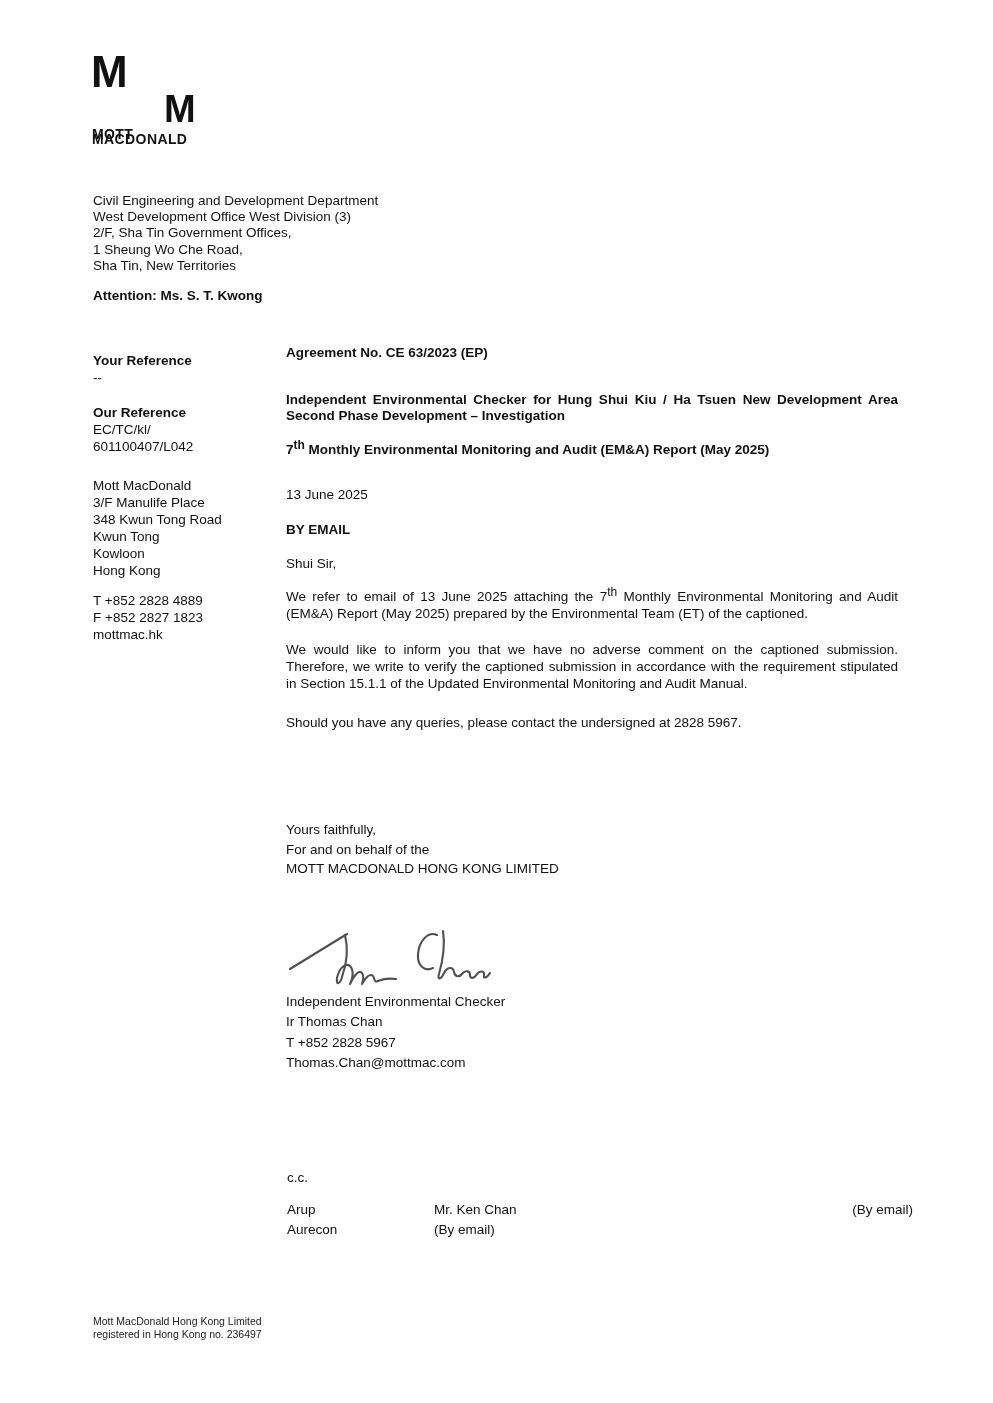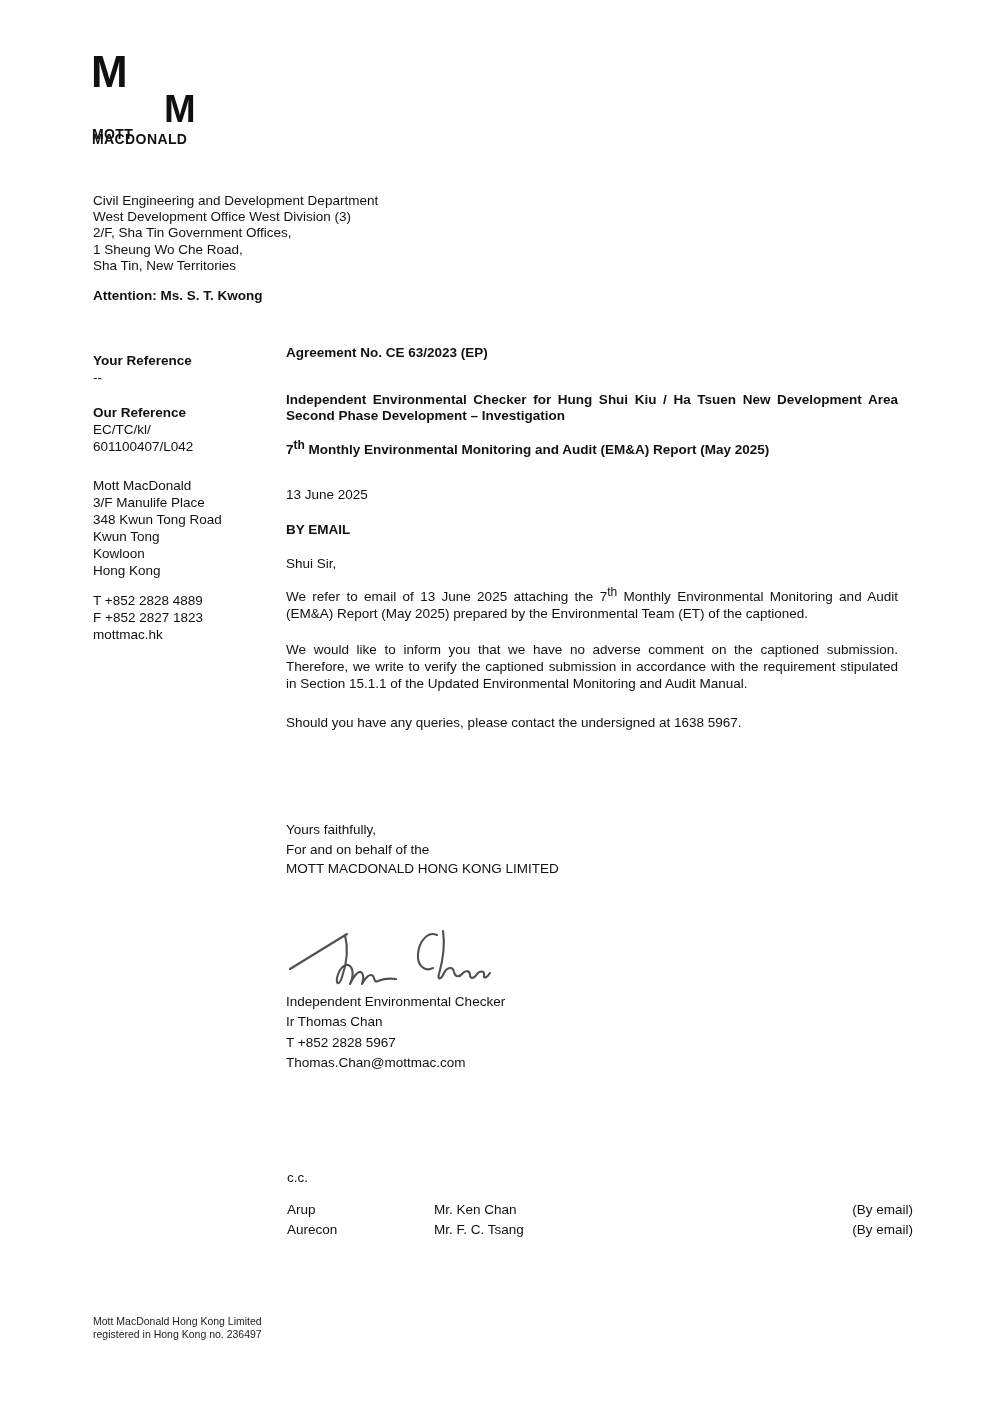--- a/index.html
+++ b/index.html
@@ -111,21 +111,21 @@
     <div class="bold subject-agreement">Agreement No. CE 63/2023 (EP)</div>
     <div class="bold subject-title justify">Independent Environmental Checker for Hung Shui Kiu / Ha Tsuen New Development Area Second Phase Development – Investigation</div>
     <div class="bold subject-report"><span>7</span><sup class="sp">th</sup><span> Monthly Environmental Monitoring and Audit (EM&amp;A) Report (May 2025)</span></div>
 
     <div class="date-line">13 June 2025</div>
     <div class="bold delivery-line">BY EMAIL</div>
     <div class="salutation-line">Shui Sir,</div>
 
     <p class="para-1 justify"><span>We refer to email of 13 June 2025 attaching the 7</span><sup class="sp">th</sup><span> Monthly Environmental Monitoring and Audit (EM&amp;A) Report (May 2025) prepared by the Environmental Team (ET) of the captioned.</span></p>
     <p class="para-2 justify">We would like to inform you that we have no adverse comment on the captioned submission. Therefore, we write to verify the captioned submission in accordance with the requirement stipulated in Section 15.1.1 of the Updated Environmental Monitoring and Audit Manual.</p>
-    <p class="para-3">Should you have any queries, please contact the undersigned at 1638 5967.</p>
+    <p class="para-3">Should you have any queries, please contact the undersigned at 2828 5967.</p>
   </div>
 
   <div class="abs closing">
     <div>Yours faithfully,</div>
     <div>For and on behalf of the</div>
     <div>MOTT MACDONALD HONG KONG LIMITED</div>
   </div>
 
   <svg class="abs signature" viewBox="0 0 212 74" xmlns="http://www.w3.org/2000/svg">
     <g fill="none" stroke="#3d3d3d" stroke-width="2.1" stroke-linecap="round" stroke-linejoin="round" opacity="0.9">
@@ -145,21 +145,20 @@
 
   <div class="abs cc-label">c.c.</div>
   <div class="abs cc-table">
     <div class="cc-row">
       <span class="cc-org">Arup</span>
       <span class="cc-person">Mr. Ken Chan</span>
       <span class="cc-method">(By email)</span>
     </div>
     <div class="cc-row">
       <span class="cc-org">Aurecon</span>
-      <span class="cc-person">Mr. F. C. Tsang</span>
       <span class="cc-method">(By email)</span>
     </div>
   </div>
 
   <div class="abs footer">
     <div>Mott MacDonald Hong Kong Limited</div>
     <div>registered in Hong Kong no. 236497</div>
   </div>
 
 </div>

